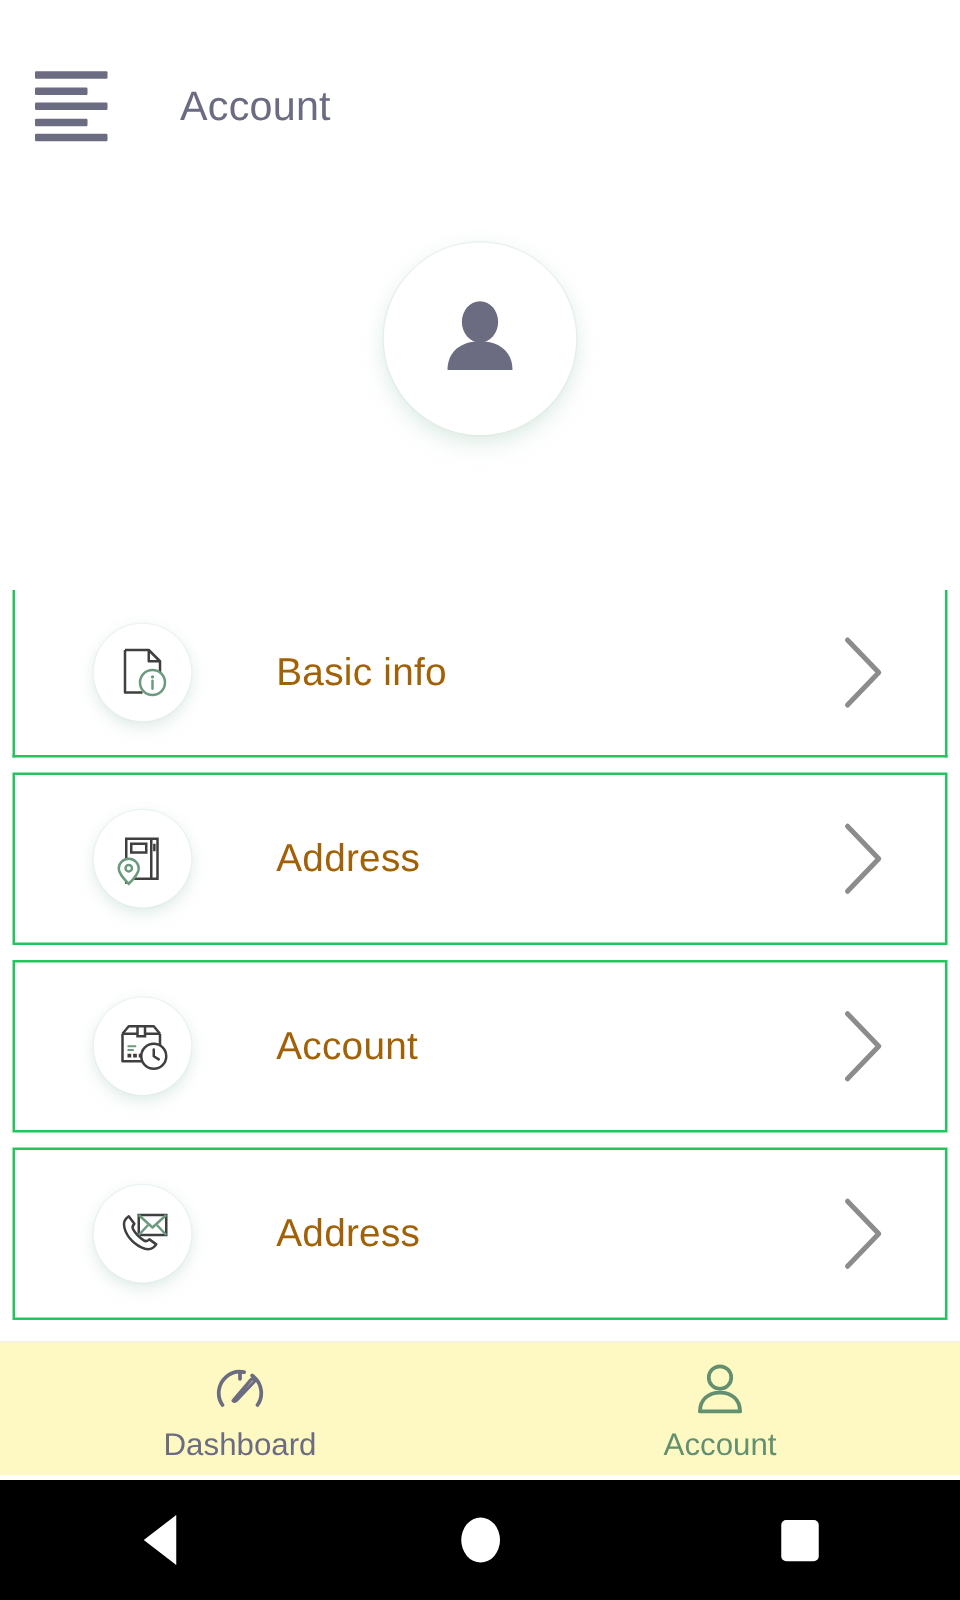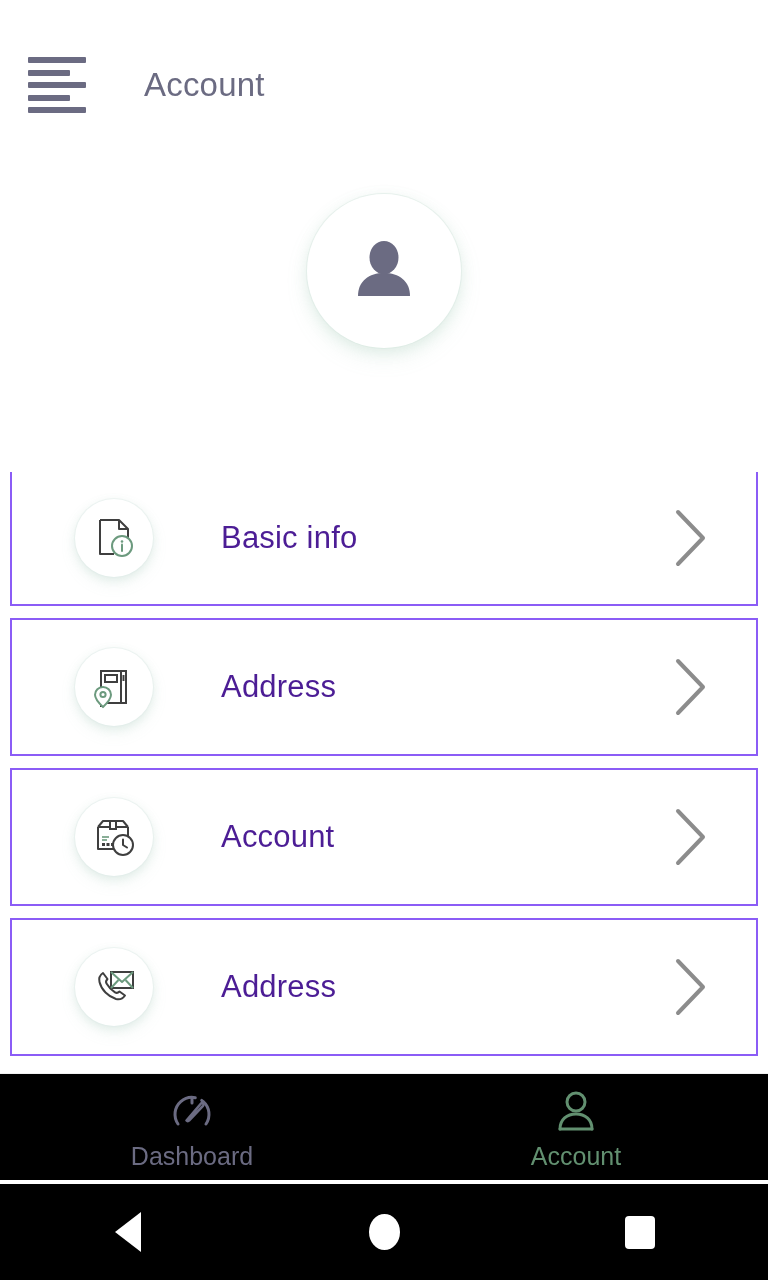--- a/index.html
+++ b/index.html
@@ -82,21 +82,21 @@
   .list {
     position: absolute;
     top: 472px;
     left: 0;
     width: 768px;
   }
   .card {
     position: relative;
     margin: 0 10px 12px 10px;
     height: 138px;
-    border: 2px solid #8b5cf6;
+    border: 2px solid #22c55e;
     background: #ffffff;
     display: flex;
     align-items: center;
     cursor: pointer;
   }
   .card.first {
     border-top: none;
     height: 134px;
   }
 
@@ -111,42 +111,42 @@
                 0 7px 16px rgba(150,190,172,0.12);
     display: flex;
     align-items: center;
     justify-content: center;
     flex: 0 0 auto;
   }
 
   .card-label {
     margin-left: 68px;
     font-size: 31px;
-    color: #4c1d95;
+    color: #a16207;
     font-weight: 400;
     letter-spacing: 0.2px;
   }
 
   .chevron {
     position: absolute;
     right: 46px;
     top: 50%;
     transform: translateY(-50%);
     width: 38px;
     height: 62px;
   }
 
   
   .bottom-nav {
     position: absolute;
     left: 0;
     top: 1073px;
     width: 768px;
     height: 107px;
-    background: #000000;
+    background: #fef9c3;
     border-top: 1px solid #f0f0f0;
     display: flex;
   }
   .nav-item {
     flex: 1;
     display: flex;
     flex-direction: column;
     align-items: center;
     justify-content: center;
     cursor: pointer;

